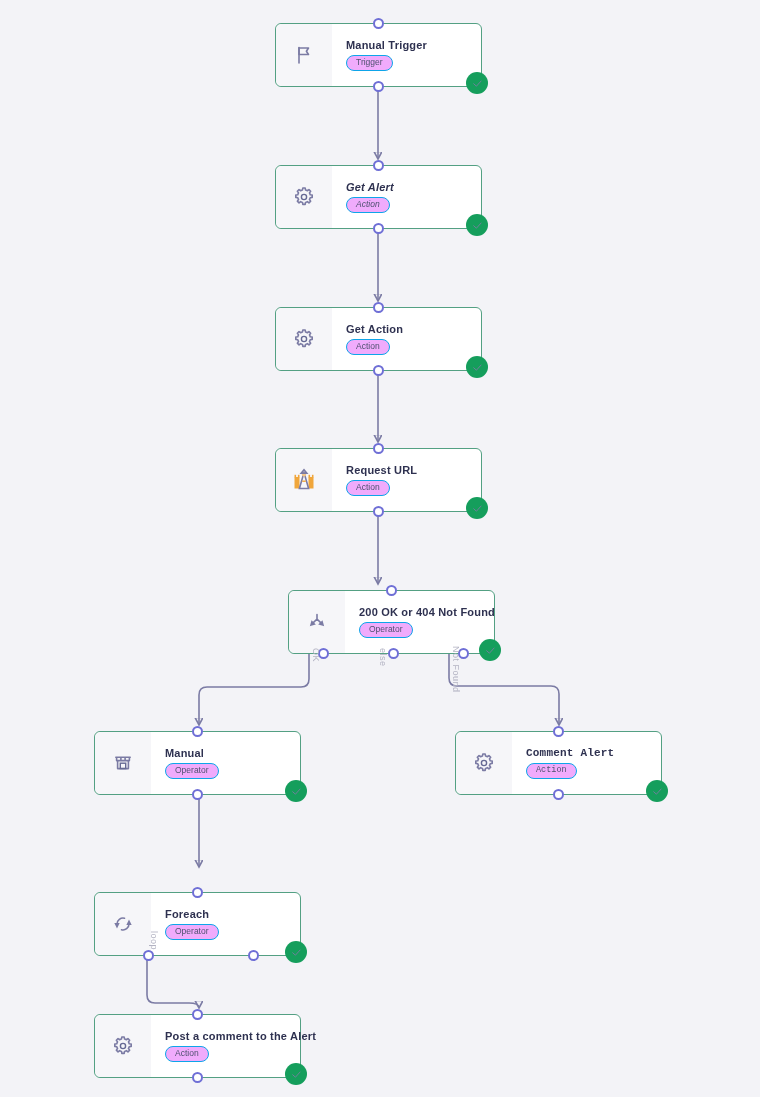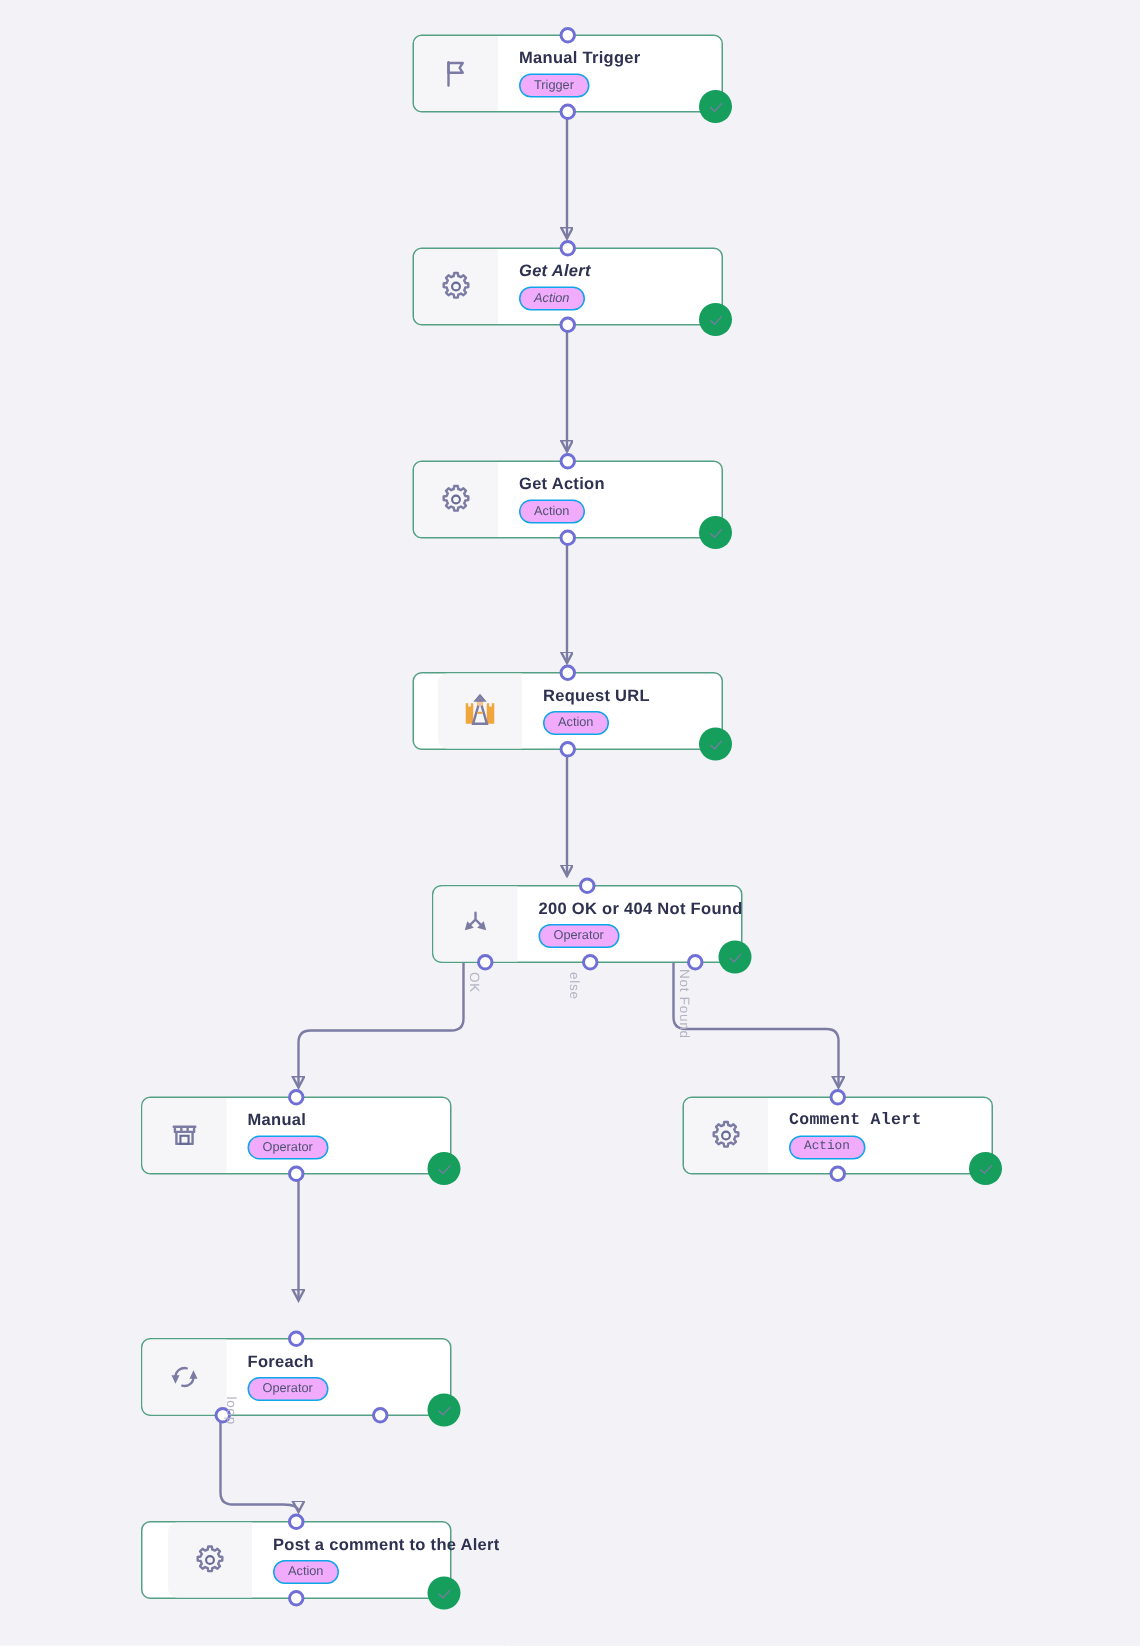--- a/index.html
+++ b/index.html
@@ -8,21 +8,21 @@
     position:relative;
     width:760px;height:1097px;
     background:#f3f3f7;
     overflow:hidden;
   }
   .edges{position:absolute;left:0;top:0;pointer-events:none;}
   .edges path{stroke:#7b7ba4;stroke-width:1.6;fill:none;}
 
   .node{
     position:absolute;
-    width:207px;height:52px;
+    width:207px;height:64px;
     box-sizing:border-box;
     background:#ffffff;
     border:1px solid #53a083;
     border-radius:6px;
     display:flex;
     cursor:pointer;
   }
   .icon-panel{
     width:56px;
     flex:0 0 56px;
@@ -189,21 +189,21 @@
     </div>
     <span class="port port-top"></span>
     <span class="port port-bottom"></span>
     <span class="check">
       <svg viewBox="0 0 24 24">
           <use href="#sym-check"></use>
         </svg>
       </span>
   </div>
 
-  <div class="node" style="left:275px;top:448px;padding-left:16px;">
+  <div class="node" style="left:275px;top:448px;">
     <div class="icon-panel">
       <svg class="nicon">
           <use href="#sym-wizard"></use>
         </svg>
     </div>
     <div class="content">
       <div class="title">Request URL</div>
       <div class="badge">Action</div>
     </div>
     <span class="port port-top"></span>
@@ -287,21 +287,21 @@
     <span class="port port-top"></span>
     <span class="port" style="left:47.5px;bottom:-6px;"></span>
     <span class="port" style="left:152.5px;bottom:-6px;"></span>
     <span class="check">
       <svg viewBox="0 0 24 24">
           <use href="#sym-check"></use>
         </svg>
       </span>
   </div>
 
-  <div class="node" style="left:94px;top:1014px;padding-left:17px;">
+  <div class="node" style="left:94px;top:1014px;">
     <div class="icon-panel">
       <svg class="nicon">
           <use href="#sym-gear"></use>
         </svg>
     </div>
     <div class="content">
       <div class="title">Post a comment to the Alert</div>
       <div class="badge">Action</div>
     </div>
     <span class="port port-top"></span>

